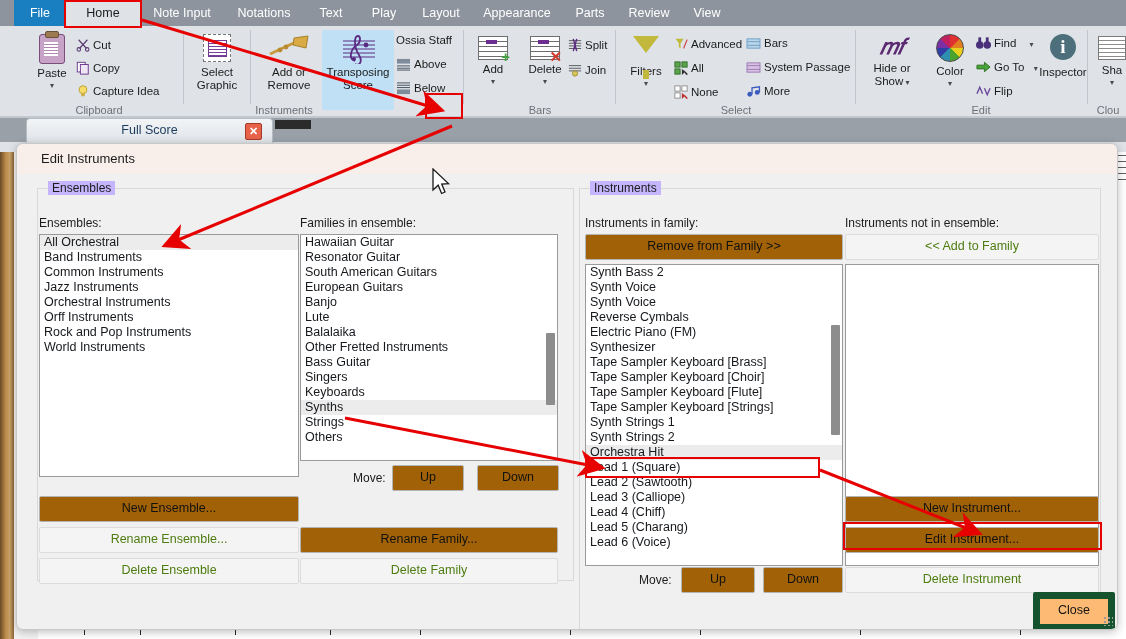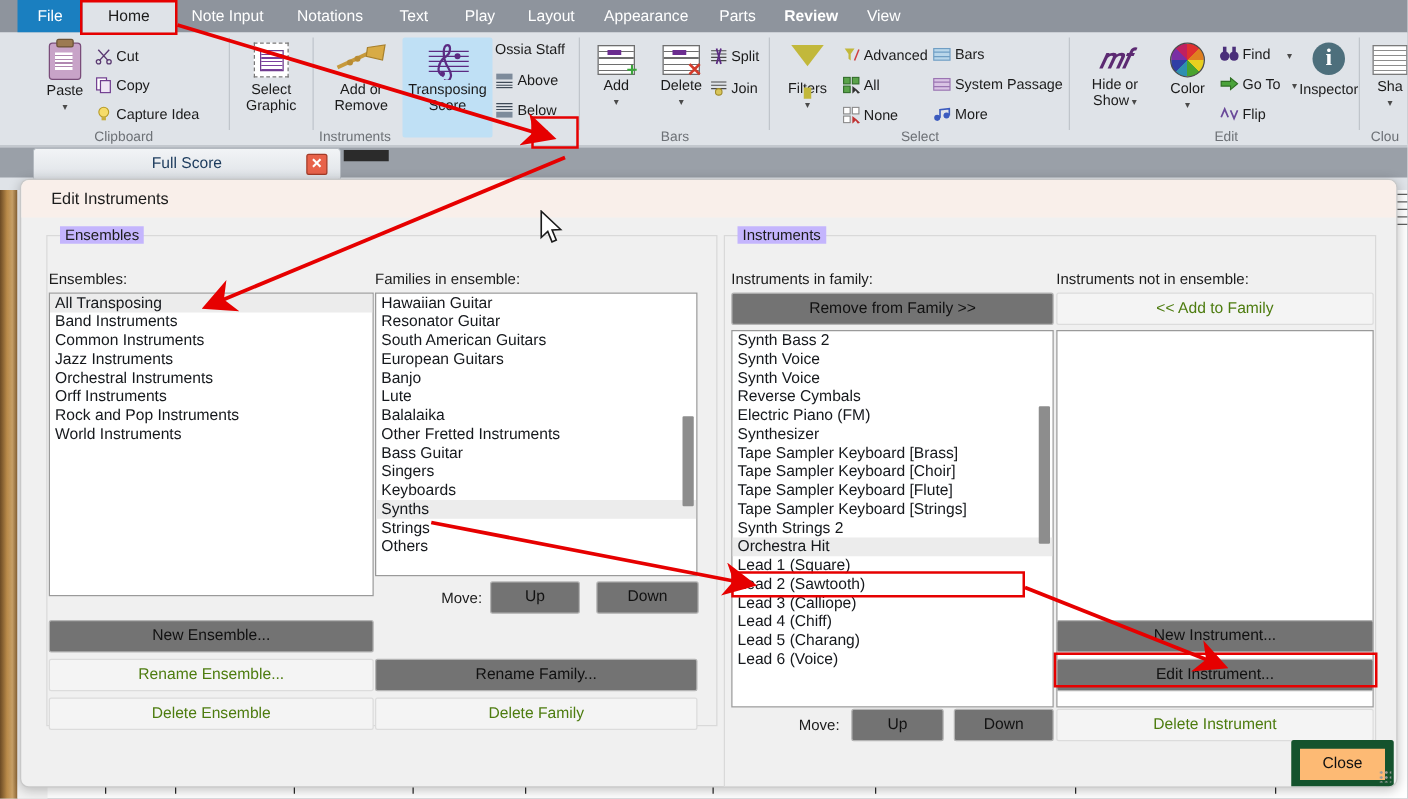--- a/index.html
+++ b/index.html
@@ -66,21 +66,21 @@
 
   .group-box{position:absolute;border:1px solid #d9d9d9;background:#f0f0f0;}
   .group-box-title{position:absolute;top:-8px;left:10px;background:#c4b5fd;padding:0 4px;font-size:12px;color:#1b1b1b;}
   .fld-label{position:absolute;font-size:12px;color:#1b1b1b;}
 
   .listbox{position:absolute;background:#fff;border:1px solid #9a9a9a;overflow:hidden;}
   .listbox .row{font-size:12.5px;color:#15181c;padding:0 4px;height:15px;line-height:15px;white-space:nowrap;}
   .listbox .row.sel{background:#ececec;}
   .scrollthumb{position:absolute;width:9px;background:#8d8d8d;border-radius:1px;}
 
-  .btn{position:absolute;background:#737373;border:1px solid #b4b4b4;border-radius:2px;
+  .btn{position:absolute;background:#a16207;border:1px solid #b4b4b4;border-radius:2px;
     font-size:12.5px;color:#111;text-align:center;line-height:22px;height:24px;}
   .btn.dis{color:#4d7c0f;background:#f4f4f4;border-color:#d8d8d8;}
   .btn.flat{background:#f4f4f4;border:1px solid #dcdcdc;}
   .btn.primary{border:7px solid #14532d;background:#fdba74;}
 
   
   .redbox{position:absolute;border:2px solid #e60000;box-sizing:border-box;z-index:40;pointer-events:none;}
   #annot-svg{position:absolute;left:0;top:0;width:1126px;height:639px;z-index:45;pointer-events:none;}
   #cursor{position:absolute;z-index:50;pointer-events:none;}
 </style>
@@ -124,21 +124,21 @@
   <div id="tabbar">
     <div class="tab file" style="left:14px;width:52px;">File</div>
     <div class="tab active" style="left:66px;width:74px;">Home</div>
     <div class="tab" style="left:140px;width:84px;">Note Input</div>
     <div class="tab" style="left:224px;width:80px;">Notations</div>
     <div class="tab" style="left:304px;width:54px;">Text</div>
     <div class="tab" style="left:358px;width:52px;">Play</div>
     <div class="tab" style="left:410px;width:62px;">Layout</div>
     <div class="tab" style="left:472px;width:90px;">Appearance</div>
     <div class="tab" style="left:562px;width:56px;">Parts</div>
-    <div class="tab" style="left:618px;width:62px;font-weight:bold;">Review</div>
+    <div class="tab" style="left:618px;width:62px;">Review</div>
     <div class="tab" style="left:680px;width:54px;">View</div>
   </div>
 
   <div id="ribbon-body">
 
     <div class="grp" style="left:14px;width:170px;">
       <div class="big-btn" style="left:10px;top:8px;width:56px;">
         <span class="ico i-clip" style="display:block;margin:0 auto 3px auto;"></span>
         <span>Paste</span>
         <span class="caret" style="display:block;">▾</span>
@@ -440,21 +440,21 @@
     <div id="dialog-title">Edit Instruments</div>
   </div>
 
   <div class="group-box" style="left:20px;top:44px;width:535px;height:391px;">
     <div class="group-box-title">Ensembles</div>
   </div>
 
   <div class="fld-label" style="left:22px;top:72px;">Ensembles:</div>
   <div class="listbox" style="left:22px;top:90px;width:258px;height:241px;">
     <div id="ensembles-rows">
-        <div class="row sel">All Transposing</div>
+        <div class="row sel">All Orchestral</div>
         <div class="row">Band Instruments</div>
         <div class="row">Common Instruments</div>
         <div class="row">Jazz Instruments</div>
         <div class="row">Orchestral Instruments</div>
         <div class="row">Orff Instruments</div>
         <div class="row">Rock and Pop Instruments</div>
         <div class="row">World Instruments</div>
       </div>
   </div>
 
@@ -501,20 +501,21 @@
         <div class="row">Synth Bass 2</div>
         <div class="row">Synth Voice</div>
         <div class="row">Synth Voice</div>
         <div class="row">Reverse Cymbals</div>
         <div class="row">Electric Piano (FM)</div>
         <div class="row">Synthesizer</div>
         <div class="row">Tape Sampler Keyboard [Brass]</div>
         <div class="row">Tape Sampler Keyboard [Choir]</div>
         <div class="row">Tape Sampler Keyboard [Flute]</div>
         <div class="row">Tape Sampler Keyboard [Strings]</div>
+        <div class="row">Synth Strings 1</div>
         <div class="row">Synth Strings 2</div>
         <div class="row sel">Orchestra Hit</div>
         <div class="row">Lead 1 (Square)</div>
         <div class="row">Lead 2 (Sawtooth)</div>
         <div class="row">Lead 3 (Calliope)</div>
         <div class="row">Lead 4 (Chiff)</div>
         <div class="row">Lead 5 (Charang)</div>
         <div class="row">Lead 6 (Voice)</div>
       </div>
     <div class="scrollthumb" style="right:2px;top:60px;height:110px;"></div>

